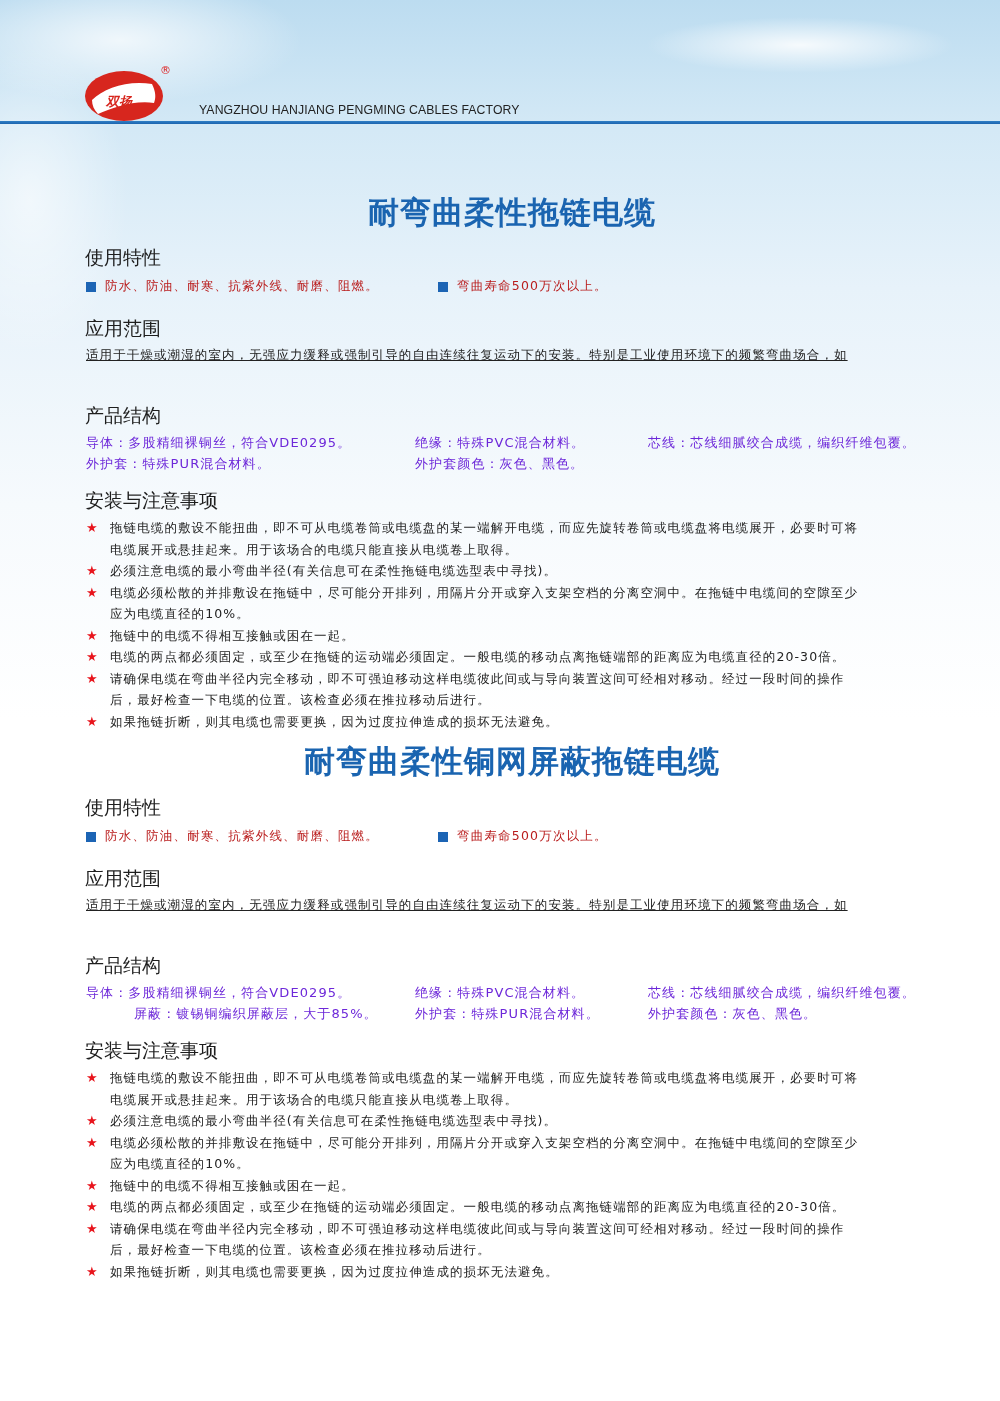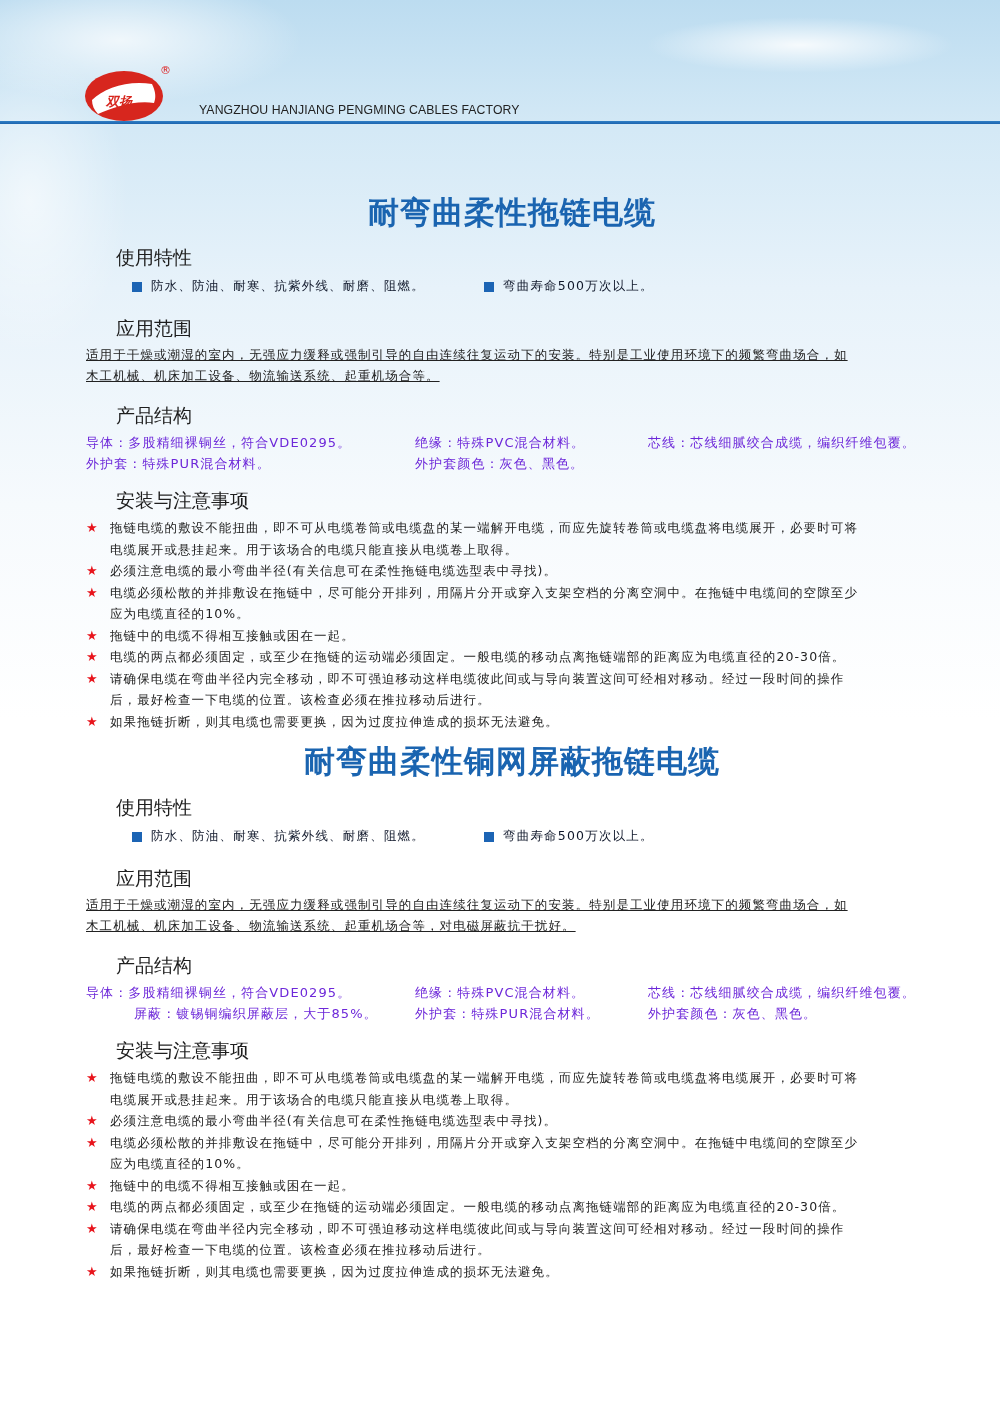--- a/index.html
+++ b/index.html
@@ -42,25 +42,25 @@
 
   
   .product-title {
     position: absolute; width: 1000px; text-align: center;
     font-family: "DejaVu Sans", sans-serif; font-weight: bold;
     font-size: 31px; color: #1a64b0; letter-spacing: 1px;
   }
   .h2 {
     position: absolute; left: 85px;
     font-family: Liberation Mono, monospace; font-size: 19px;
-    color: #1e1e1e; font-weight: normal; margin-left: 31px;
+    color: #1e1e1e; font-weight: normal;
   }
   .feat {
-    position: absolute; font-size: 12.5px; color: #0f172a; letter-spacing: 1.2px;
-    display: flex; align-items: center; margin-left: 46px;
+    position: absolute; font-size: 12.5px; color: #b91c1c; letter-spacing: 1.2px;
+    display: flex; align-items: center;
   }
   .sq {
     display: inline-block; width: 10px; height: 10px; background: #1c64b4; margin-right: 9px;
   }
   .para {
     position: absolute; left: 86px; width: 860px;
     font-size: 12.5px; line-height: 21px; color: #222; letter-spacing: 1.1px; text-decoration: underline;
   }
   .spec {
     position: absolute; font-size: 13px; color: #6d28d9; letter-spacing: 1.1px; white-space: nowrap;
@@ -101,21 +101,20 @@
       <span>防水、防油、耐寒、抗紫外线、耐磨、阻燃。</span>
     </div>
     <div class="feat" style="left:438px; top:278px;">
       <span class="sq"></span>
       <span>弯曲寿命500万次以上。</span>
     </div>
 
     <div class="h2" style="top:316px;">应用范围</div>
     <div class="para" style="top:344px;">
       <div>适用于干燥或潮湿的室内，无强应力缓释或强制引导的自由连续往复运动下的安装。特别是工业使用环境下的频繁弯曲场合，如</div>
-      <div>木工机械、机床加工设备、物流输送系统、起重机场合等。</div>
     </div>
 
     <div class="h2" style="top:403px;">产品结构</div>
     <div class="spec" style="left:86px; top:434px;">导体：多股精细裸铜丝，符合VDE0295。</div>
     <div class="spec" style="left:415px; top:434px;">绝缘：特殊PVC混合材料。</div>
     <div class="spec" style="left:648px; top:434px;">芯线：芯线细腻绞合成缆，编织纤维包覆。</div>
     <div class="spec" style="left:86px; top:455px;">外护套：特殊PUR混合材料。</div>
     <div class="spec" style="left:415px; top:455px;">外护套颜色：灰色、黑色。</div>
 
     <div class="h2" style="top:488px;">安装与注意事项</div>
@@ -163,21 +162,20 @@
       <span>防水、防油、耐寒、抗紫外线、耐磨、阻燃。</span>
     </div>
     <div class="feat" style="left:438px; top:828px;">
       <span class="sq"></span>
       <span>弯曲寿命500万次以上。</span>
     </div>
 
     <div class="h2" style="top:866px;">应用范围</div>
     <div class="para" style="top:894px;">
       <div>适用于干燥或潮湿的室内，无强应力缓释或强制引导的自由连续往复运动下的安装。特别是工业使用环境下的频繁弯曲场合，如</div>
-      <div>木工机械、机床加工设备、物流输送系统、起重机场合等，对电磁屏蔽抗干扰好。</div>
     </div>
 
     <div class="h2" style="top:953px;">产品结构</div>
     <div class="spec" style="left:86px; top:984px;">导体：多股精细裸铜丝，符合VDE0295。</div>
     <div class="spec" style="left:415px; top:984px;">绝缘：特殊PVC混合材料。</div>
     <div class="spec" style="left:648px; top:984px;">芯线：芯线细腻绞合成缆，编织纤维包覆。</div>
     <div class="spec" style="left:86px; top:1005px;margin-left:48px;">屏蔽：镀锡铜编织屏蔽层，大于85%。</div>
     <div class="spec" style="left:415px; top:1005px;">外护套：特殊PUR混合材料。</div>
     <div class="spec" style="left:648px; top:1005px;">外护套颜色：灰色、黑色。</div>
 

